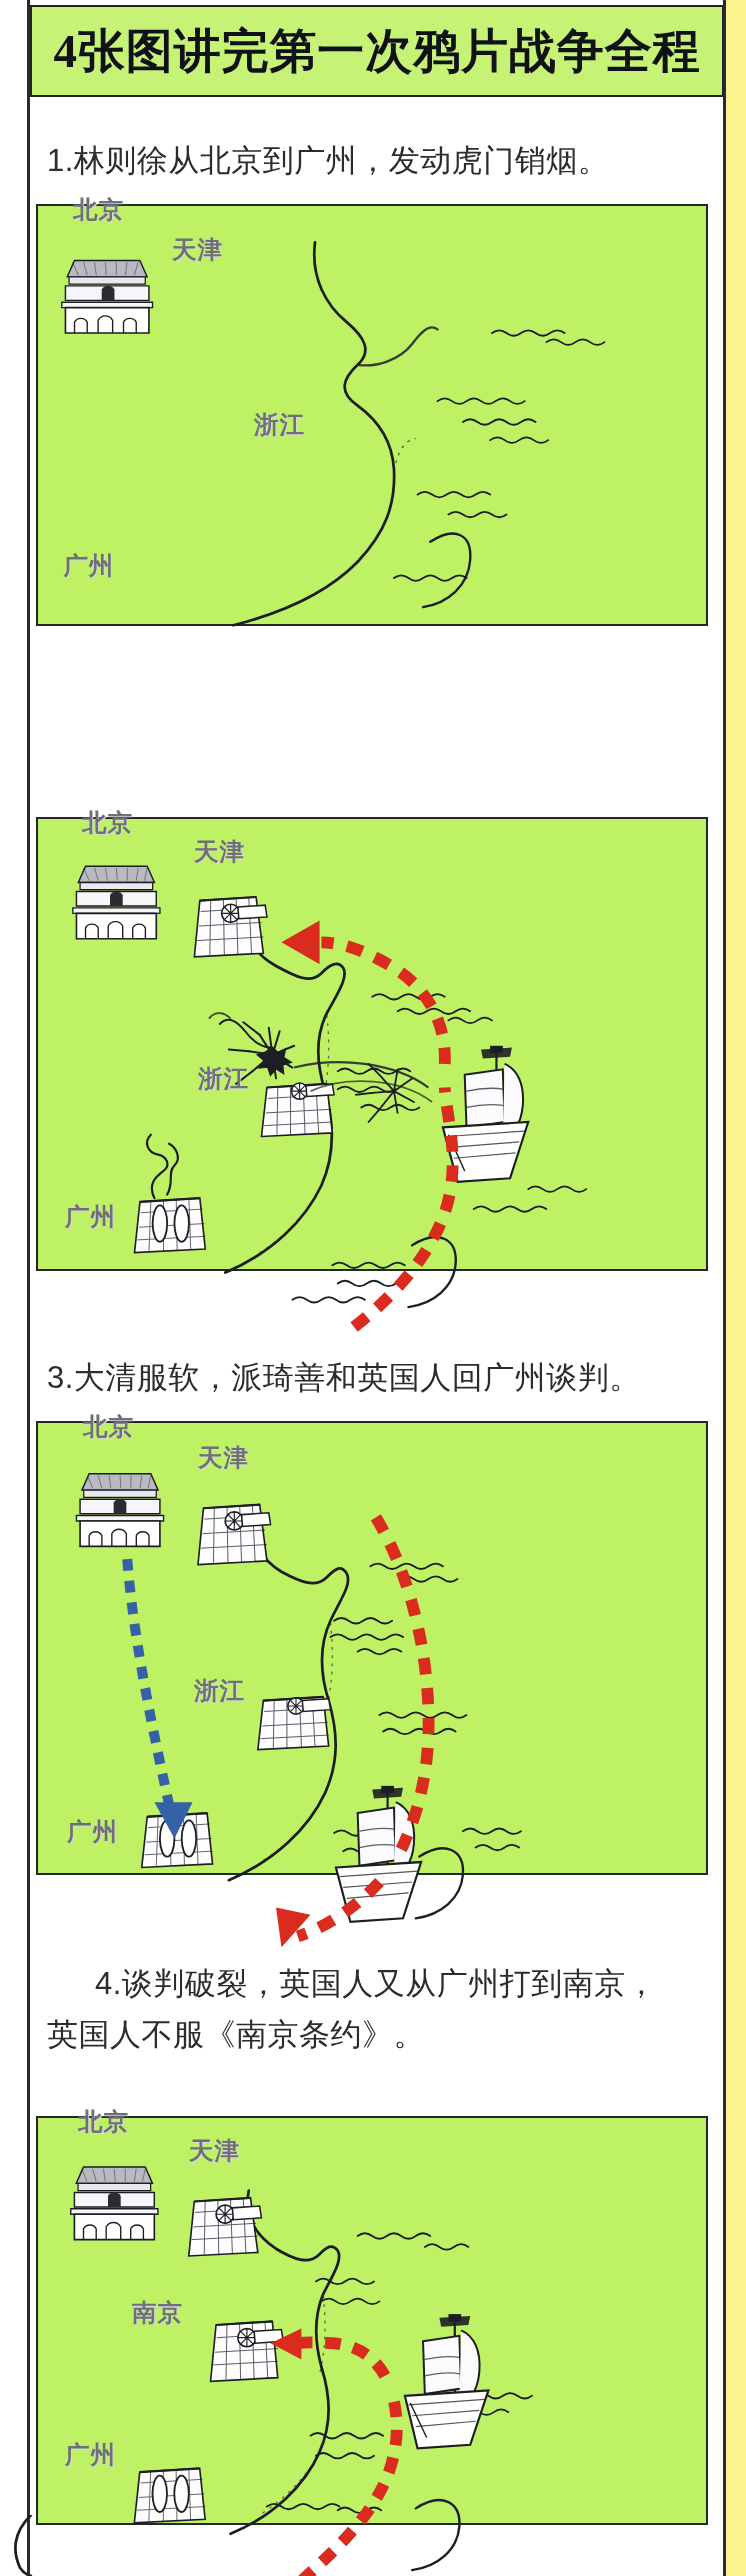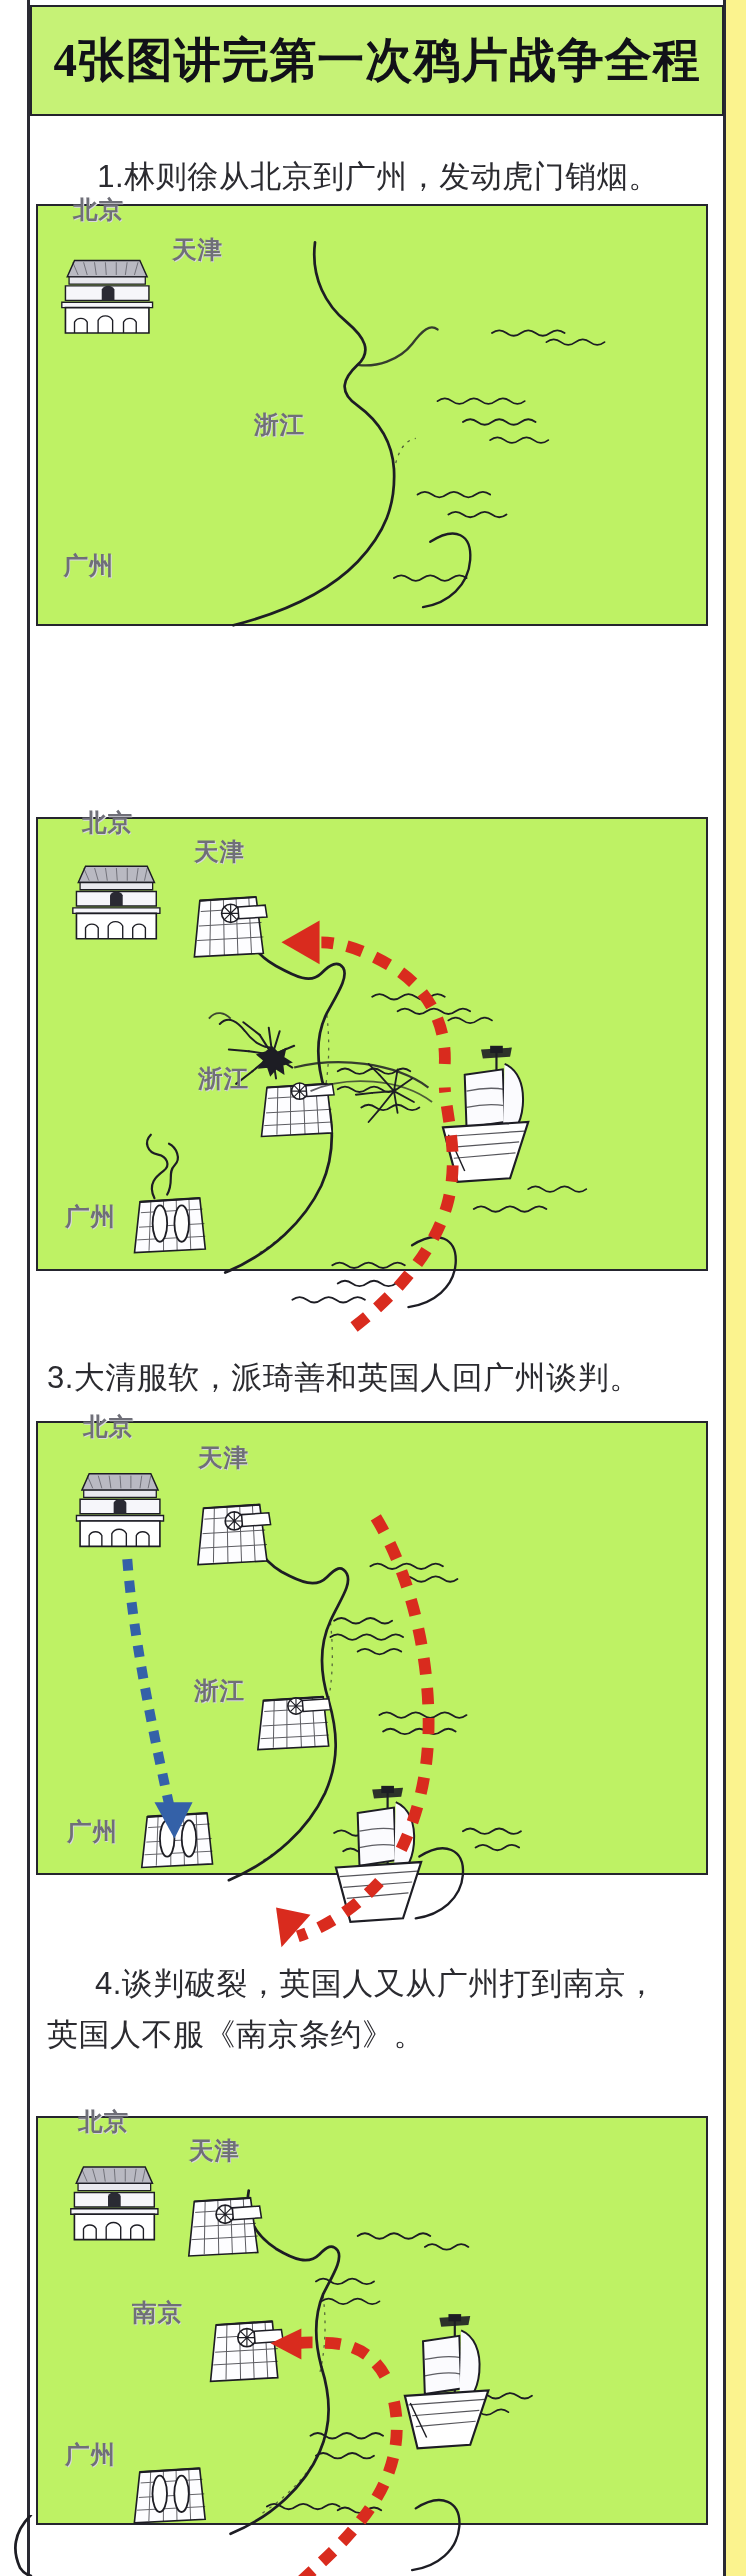--- a/index.html
+++ b/index.html
@@ -25,21 +25,21 @@
     position:absolute; right:0; top:0; width:20px; height:2576px;
     background:#fbf38e;
   }
   #right-rule {
     position:absolute; right:20px; top:0; width:2.7px; height:2576px;
     background:#2a2a33;
   }
 
   
   #banner {
-    position:absolute; left:30px; top:5.4px; width:694px; height:111px;
+    position:absolute; left:30px; top:5.4px; width:694px; height:92px;
     background:#c6f276;
     border:2.7px solid #23232c;
     display:flex; align-items:center; justify-content:center;
   }
   #banner-title {
     font-size:47px; font-weight:bold; color:#111118;
     font-family:"Liberation Serif","DejaVu Serif",serif;
     letter-spacing:0.9px; white-space:nowrap;
   }
 
@@ -72,21 +72,21 @@
 <div id="page">
 
   <div id="left-rule"></div>
   <div id="right-rule"></div>
   <div id="right-strip"></div>
 
   <div id="banner">
     <div id="banner-title">4张图讲完第一次鸦片战争全程</div>
   </div>
 
-  <div class="caption" style="top:152px;text-align:center;">1.林则徐从北京到广州，发动虎门销烟。</div>
+  <div class="caption" style="top:136px;">1.林则徐从北京到广州，发动虎门销烟。</div>
 
   <div class="panel" id="panel1" style="top:204px; height:422px;">
     <svg width="672" height="422" viewBox="0 0 740 465">
 
       <path d="M305 40 C 300 80, 318 110, 340 128 C 360 145, 368 160, 352 175 C 336 190, 330 205, 352 220
                C 374 236, 390 258, 392 290 C 394 330, 382 360, 352 392 C 320 425, 270 448, 215 462" fill="none" stroke="#1d1d24" stroke-width="3" stroke-linecap="round"></path>
       <path d="M352 175 C 372 178, 398 170, 412 152 C 424 136, 432 130, 440 136" fill="none" stroke="#1d1d24" stroke-width="2.6" stroke-linecap="round" opacity="0.85"></path>
       <path d="M392 292 C 396 270, 404 258, 416 256" fill="none" stroke="#1d1d24" stroke-width="1.4" stroke-dasharray="3 6" opacity="0.7"></path>
 
       <path d="M432 370 C 460 352, 478 362, 476 390 C 474 418, 452 438, 424 442" fill="none" stroke="#1d1d24" stroke-width="2.6" stroke-linecap="round"></path>

